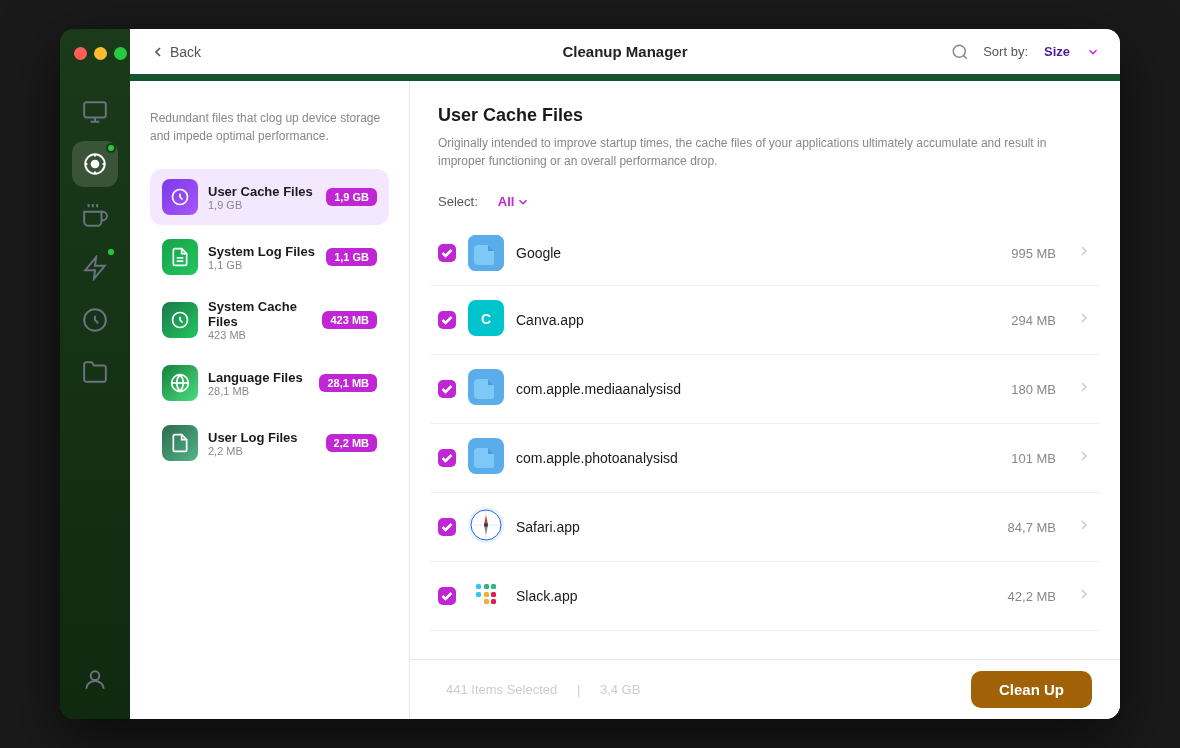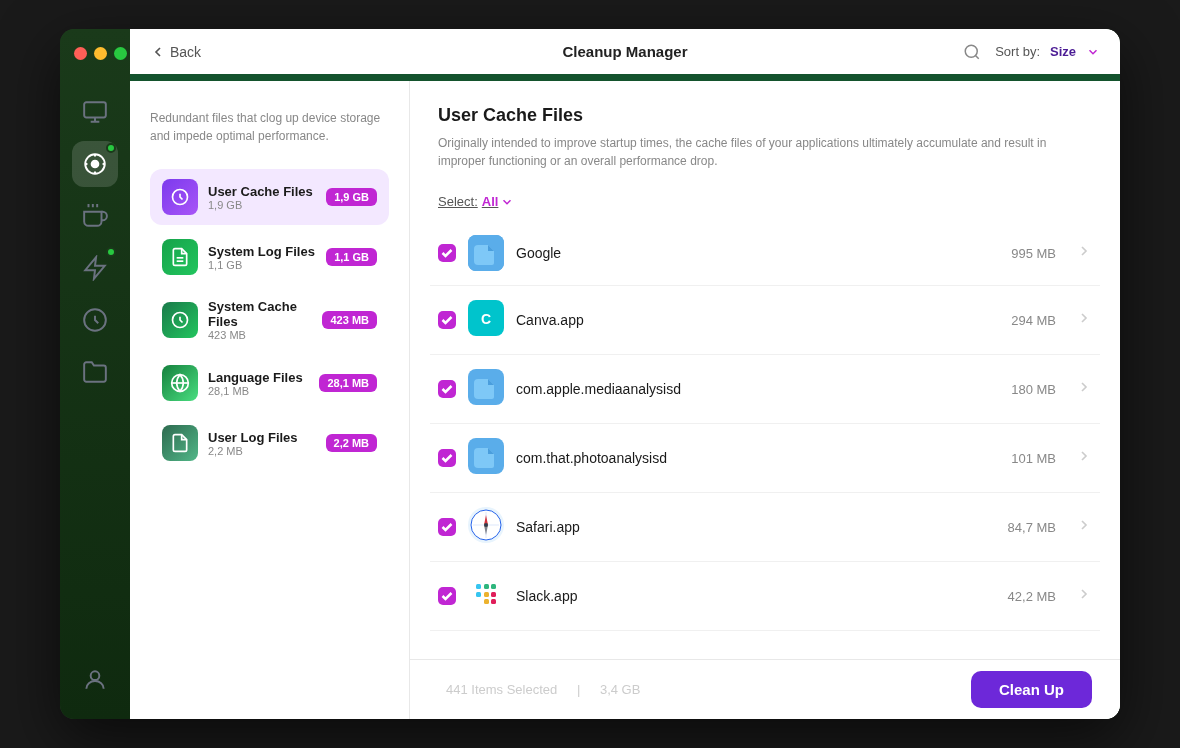--- a/index.html
+++ b/index.html
@@ -132,21 +132,21 @@
       flex: 1;
       display: flex;
       align-items: center;
       justify-content: flex-end;
       gap: 14px;
     }
 
     .sort-by {
       display: flex;
       align-items: center;
-      gap: 10px;
+      gap: 16px;
       font-size: 13px;
       color: #555;
       cursor: pointer;
     }
 
     .sort-by-value {
       color: #4c1d95;
       font-weight: 700;
     }
 
@@ -254,25 +254,24 @@
     .right-desc {
       font-size: 12px;
       color: #888;
       line-height: 1.5;
     }
 
     .select-bar {
       padding: 8px 28px 12px;
       display: flex;
       align-items: flex-end;
-      gap: 4px;
+      gap: 20px;
       font-size: 13px;
       color: #555;
       flex-shrink: 0;
-      text-decoration: underline;
     }
 
     .select-all {
       color: #c026d3;
       font-weight: 600;
       display: flex;
       align-items: center;
       gap: 2px;
       cursor: pointer;
     }
@@ -343,21 +342,21 @@
       font-size: 13px;
       color: #555;
     }
 
     .footer-info span {
       margin: 0 8px;
       color: #ccc;
     }
 
     .cleanup-btn {
-      background: #6d28d9;
+      background: #a16207;
       color: white;
       border: none;
       padding: 10px 28px;
       border-radius: 10px;
       font-size: 15px;
       font-weight: 600;
       cursor: pointer;
     }
 
     
@@ -632,21 +631,21 @@
                   <path d="M1.5 6l3 3 6-6"></path>
                 </svg>
             </div>
             <div>
               <svg width="36" height="36" viewBox="0 0 36 36">
                 <rect width="36" height="36" rx="8" fill="#5aadea"></rect>
                 <path d="M6 14 Q6 10 10 10 H20 L26 16 V28 Q26 30 24 30 H10 Q6 30 6 26 Z" fill="#7ec8f7" stroke="none"></path>
                 <path d="M20 10 L26 16 H20 Z" fill="#4a9edd" stroke="none"></path>
               </svg>
             </div>
-            <div class="file-name">com.that.photoanalysisd</div>
+            <div class="file-name">com.apple.photoanalysisd</div>
             <div class="file-size">101 MB</div>
             <div class="chevron-right">
               <svg width="16" height="16" viewBox="0 0 24 24" fill="none" stroke="#ccc" stroke-width="2.5">
                   <path d="M9 18l6-6-6-6"></path>
                 </svg>
             </div>
           </div>
 
           <div class="file-item">
             <div class="file-checkbox">

